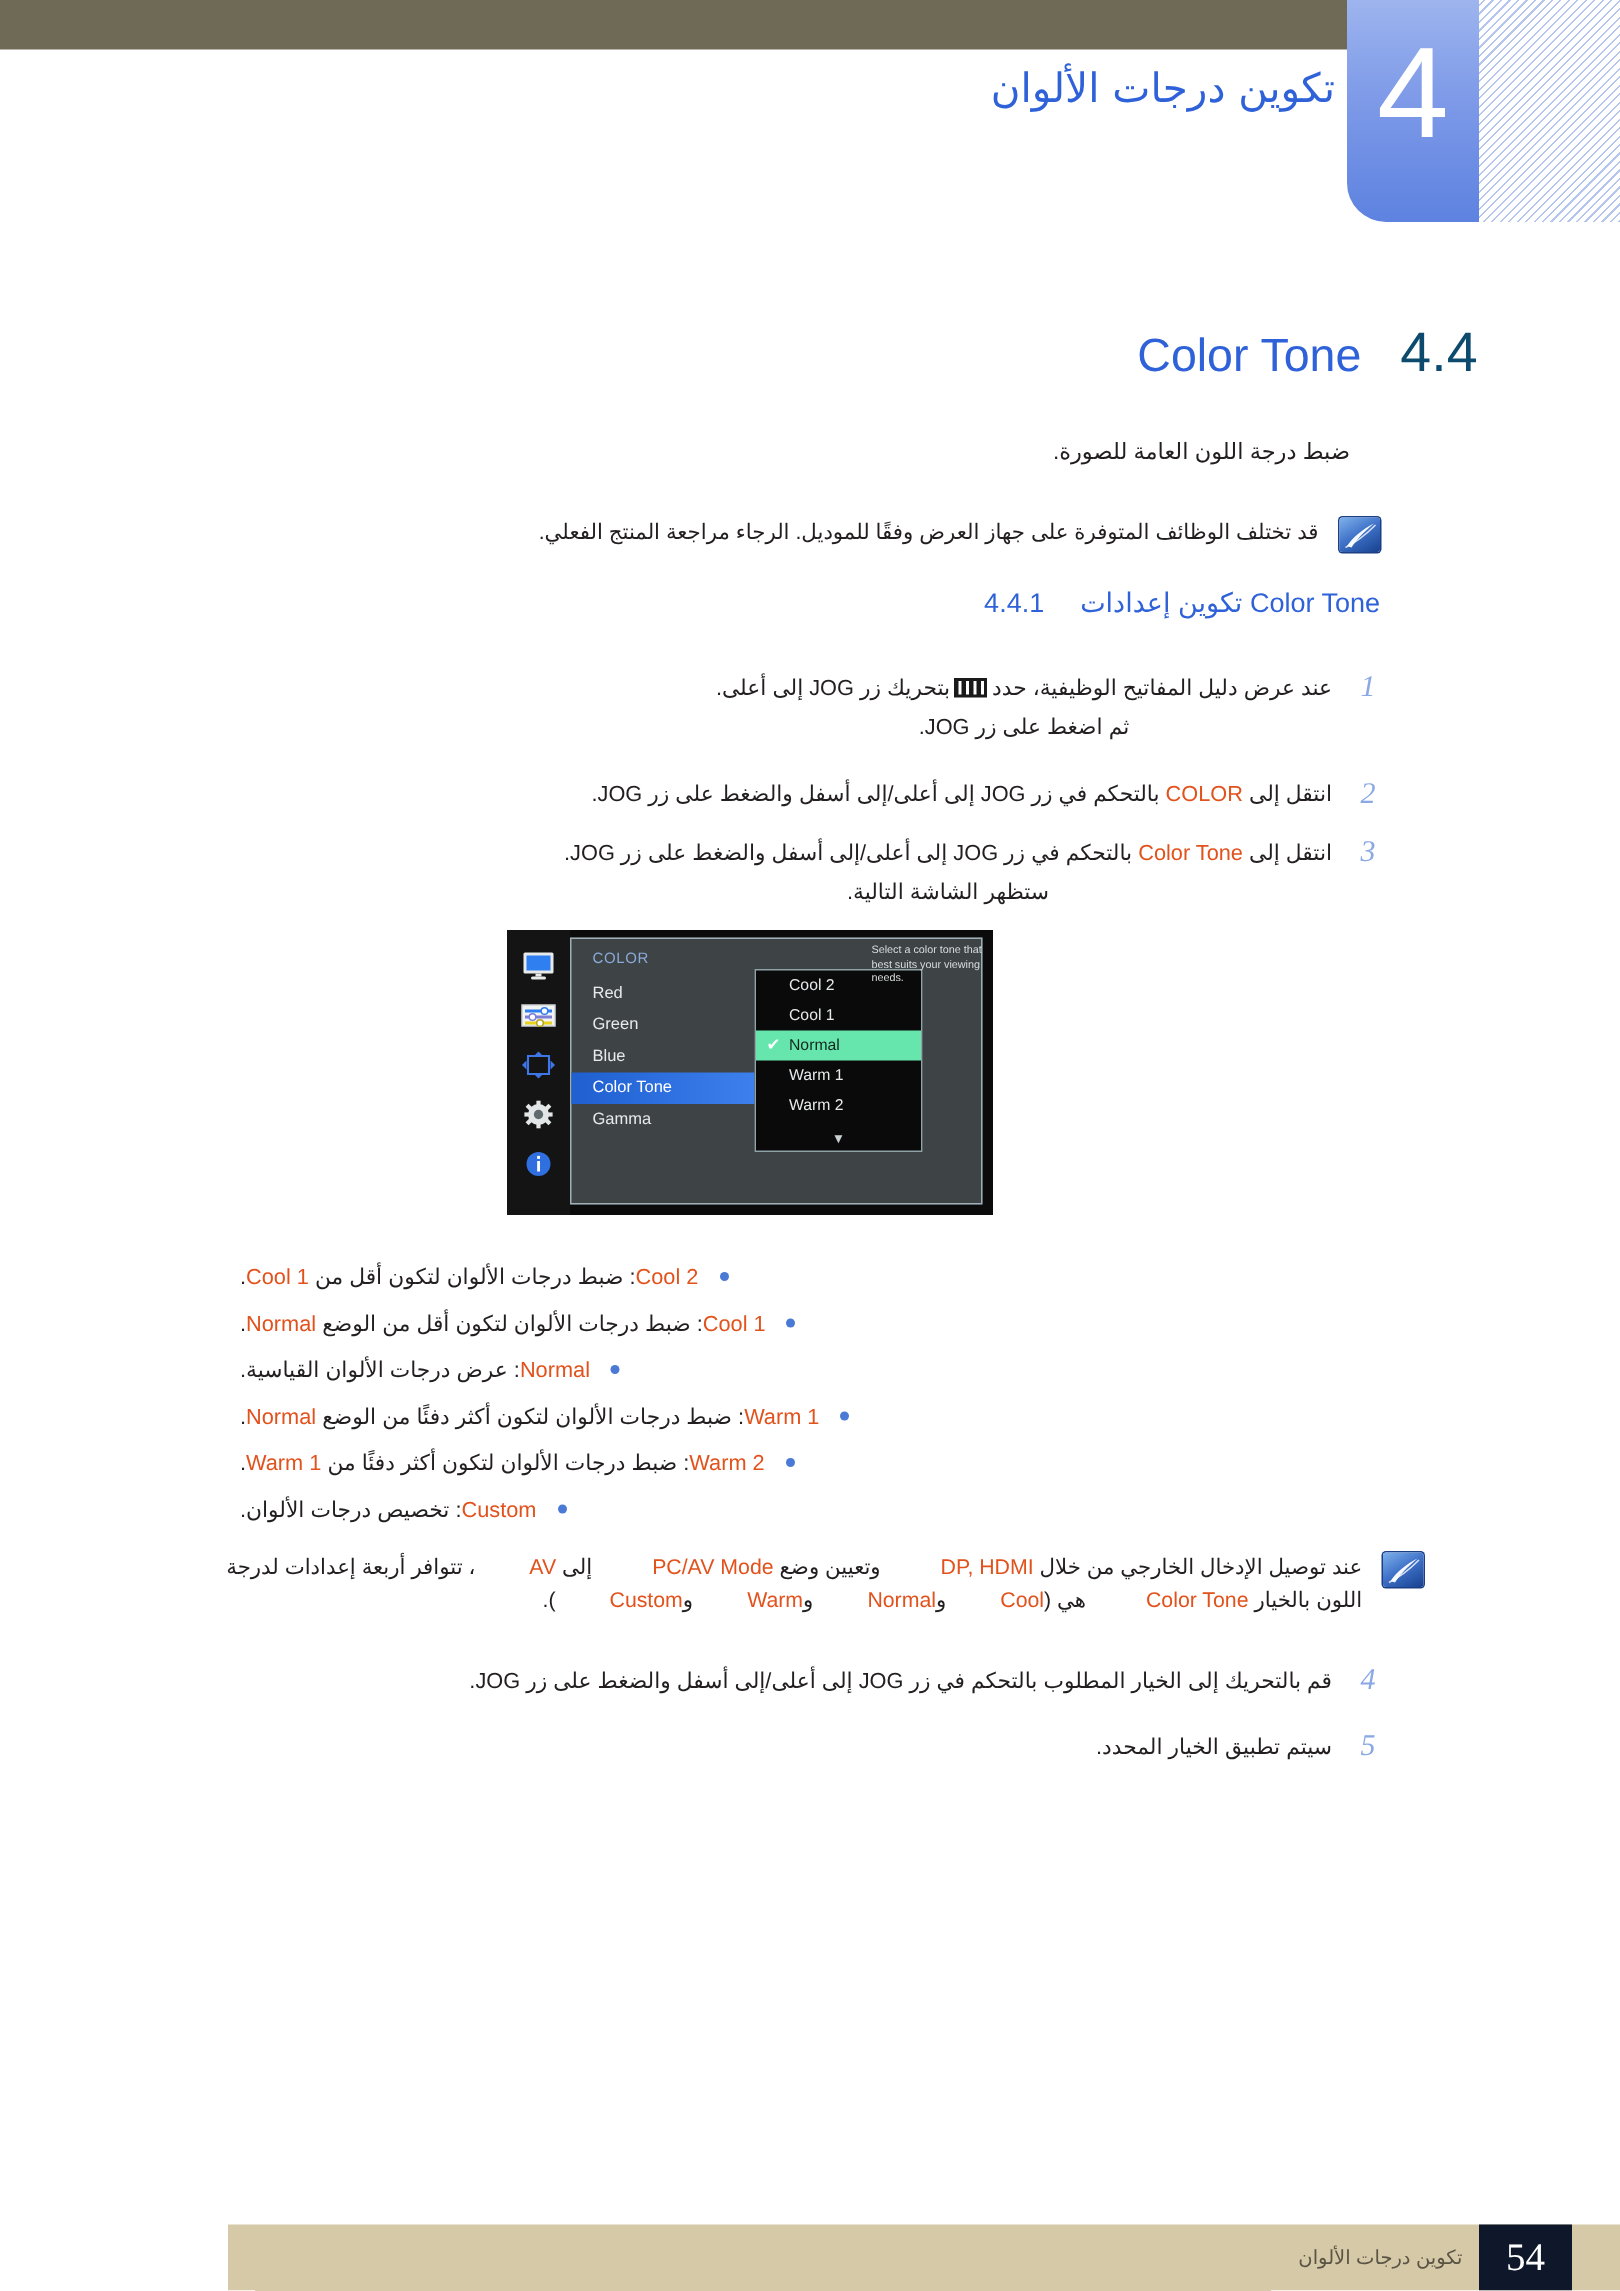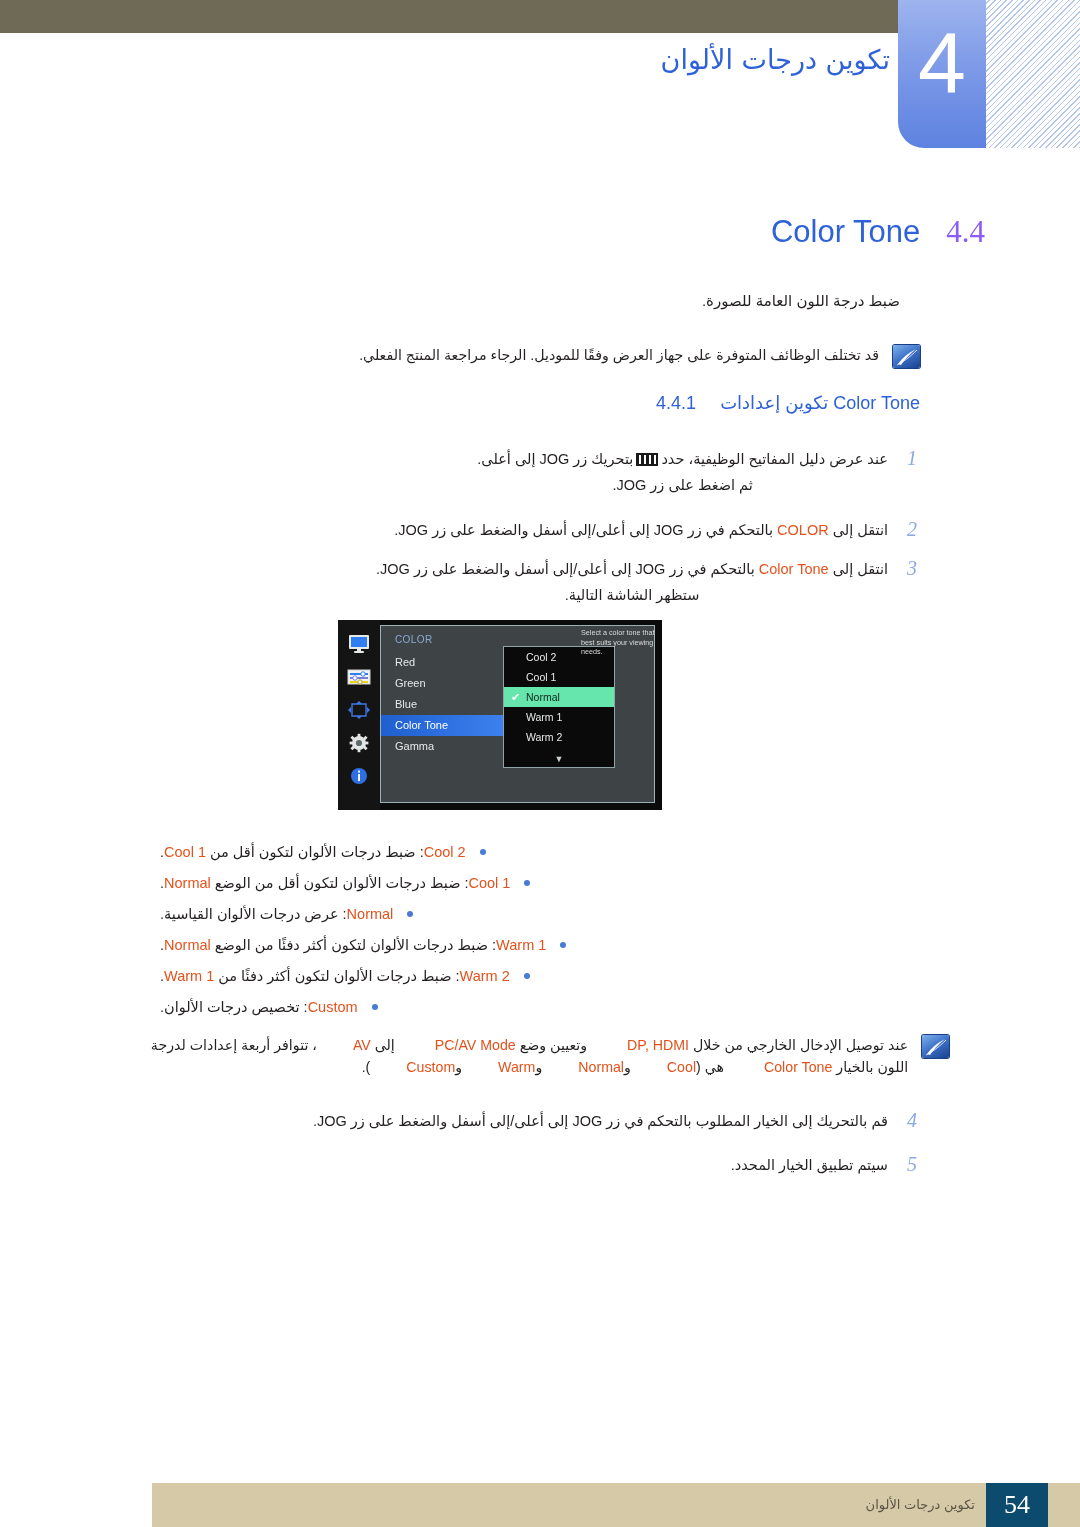--- a/index.html
+++ b/index.html
@@ -46,21 +46,21 @@
     white-space:nowrap;
     direction:rtl;
   }
 
   
   .sec-head{
     position:absolute;right:95px;top:214px;
     display:flex;align-items:baseline;gap:26px;
     direction:ltr;
   }
-  .sec-num{font-size:31px;color:#8b5cf6;font-family:Liberation Serif, serif;}
+  .sec-num{font-size:37px;color:#0c4a6e;}
   .sec-title{font-size:31px;color:#2f62d8;}
 
   .lead{
     position:absolute;right:180px;top:292px;
     font-size:15px;color:#231f20;direction:rtl;white-space:nowrap;
   }
 
   
   .note{position:absolute;display:flex;direction:rtl;align-items:flex-start;gap:14px;justify-content:center;}
   .note-icon{
@@ -193,21 +193,21 @@
   .foot-bar{
     position:absolute;left:152px;top:0;width:928px;height:44px;
     background:#d6c9a8;
   }
   .foot-txt{
     position:absolute;right:105px;top:0;height:44px;line-height:44px;
     font-size:13px;color:#5a5445;direction:rtl;
   }
   .foot-page{
     position:absolute;right:32px;top:0;width:62px;height:44px;
-    background:#0c4a6e;color:#ffffff;
+    background:#0f172a;color:#ffffff;
     font-size:26px;line-height:44px;text-align:center;
     font-family:"Liberation Serif","DejaVu Serif",serif;
   }
 </style>
 </head>
 <body>
 
 <div id="header">
   <div class="olive-bar"></div>
   <div class="hatch"></div>

